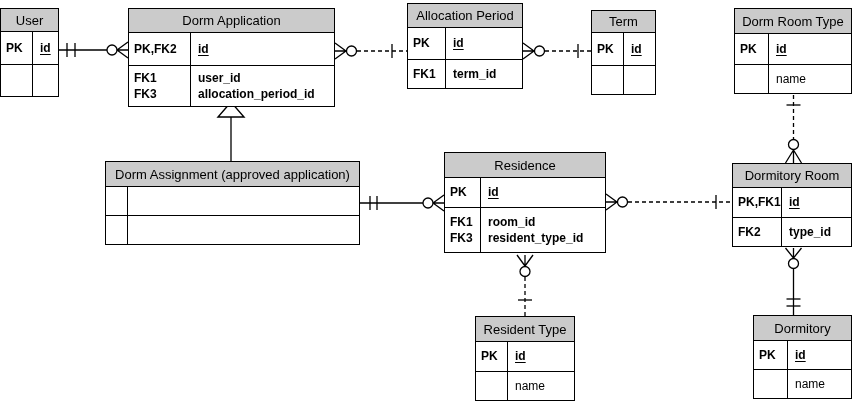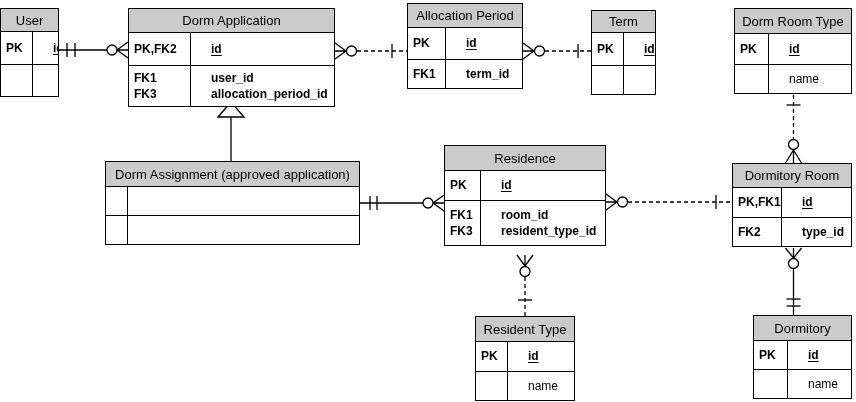--- a/index.html
+++ b/index.html
@@ -16,21 +16,21 @@
 
   .entity {
     position:absolute; z-index:1; background:#fff;
     border:1.4px solid #000; box-sizing:border-box;
   }
   .ehead {
     background:#cbcbcb; border-bottom:1.4px solid #000;
     display:flex; align-items:center; justify-content:center;
     font-size:13px; white-space:nowrap; box-sizing:border-box;
   }
-  .erow { display:flex; border-bottom:1.4px solid #000; box-sizing:border-box;gap:13px; }
+  .erow { display:flex; border-bottom:1.4px solid #000; box-sizing:border-box; }
   .erow:last-child { border-bottom:none; }
   .kcell {
     border-right:1.4px solid #000; box-sizing:border-box;
     padding-left:5px; font-weight:bold; font-size:12px;
     display:flex; flex-direction:column; justify-content:center;
     white-space:nowrap; line-height:1.35; flex-shrink:0;
   }
   .acell {
     flex:1; padding-left:7px; font-weight:bold; font-size:12px;
     display:flex; flex-direction:column; justify-content:center;
@@ -182,21 +182,21 @@
     <div class="erow" style="height:29px">
       <div class="kcell" style="width:22px"></div>
       <div class="acell"></div>
     </div>
     <div class="erow" style="height:28px">
       <div class="kcell" style="width:22px"></div>
       <div class="acell"></div>
     </div>
   </div>
 
-  <div class="entity" style="left:444px;top:145px;width:162px">
+  <div class="entity" style="left:444px;top:152px;width:162px">
     <div class="ehead" style="height:25px">Residence</div>
     <div class="erow" style="height:30px">
       <div class="kcell" style="width:36px">PK</div>
       <div class="acell u">id</div>
     </div>
     <div class="erow" style="height:44px">
       <div class="kcell" style="width:36px">
         <div>FK1</div>
         <div>FK3</div>
       </div>

